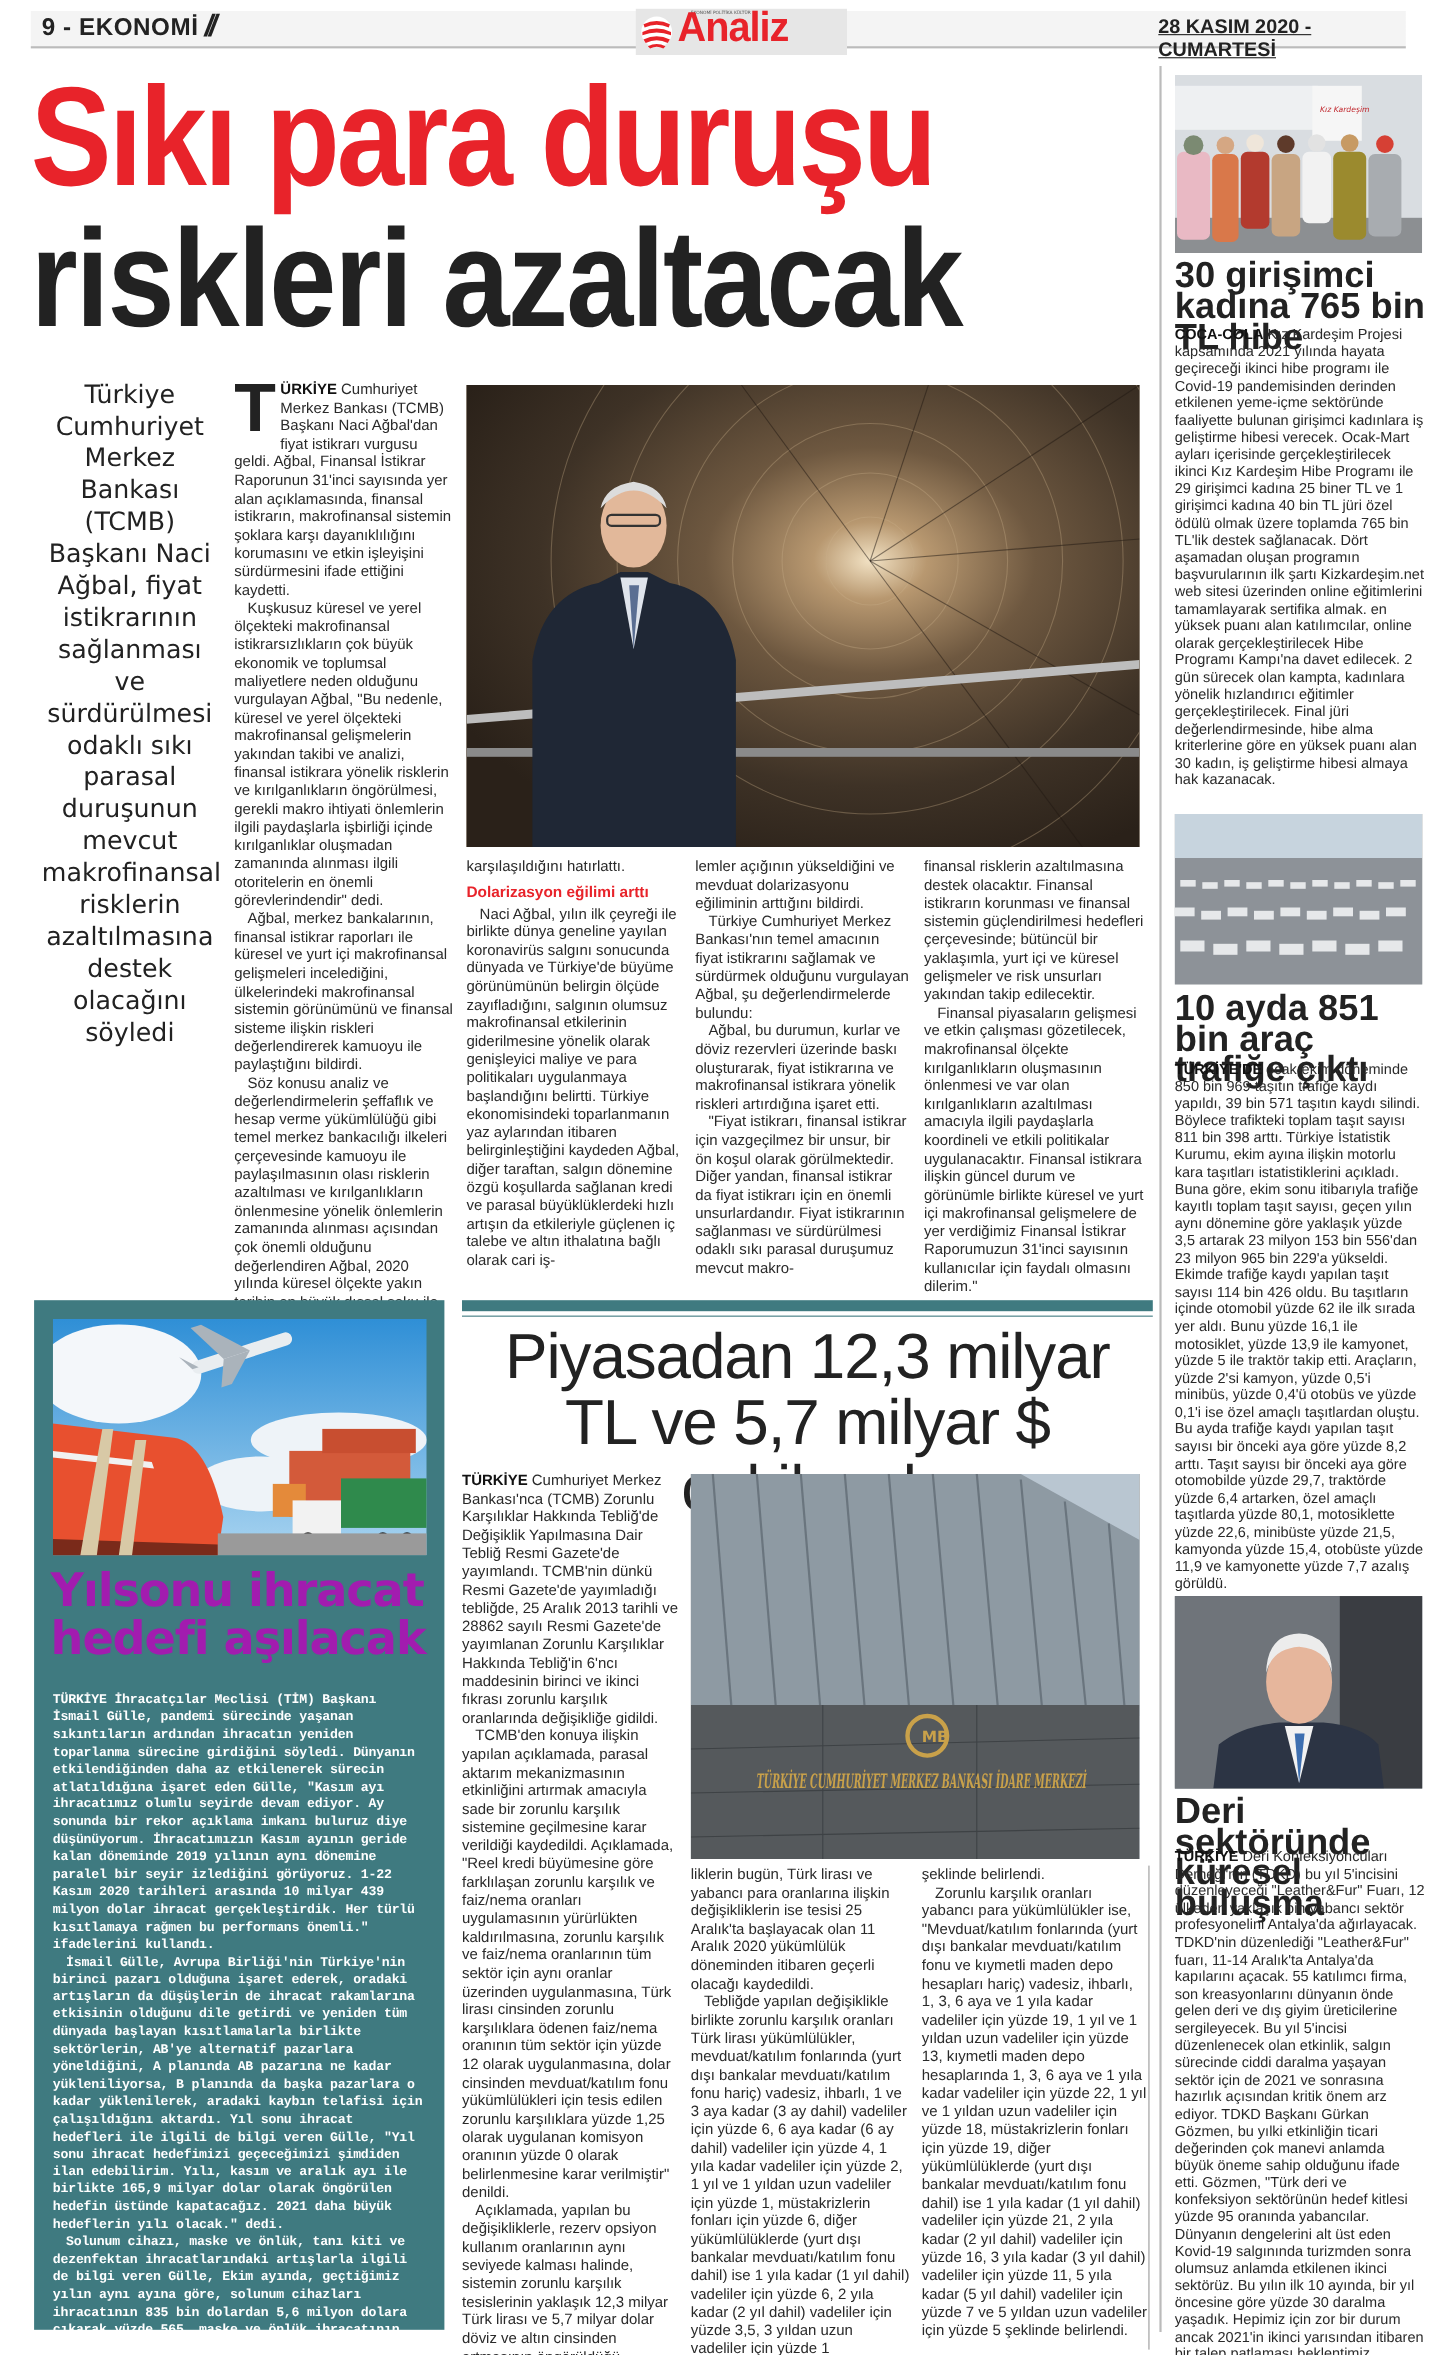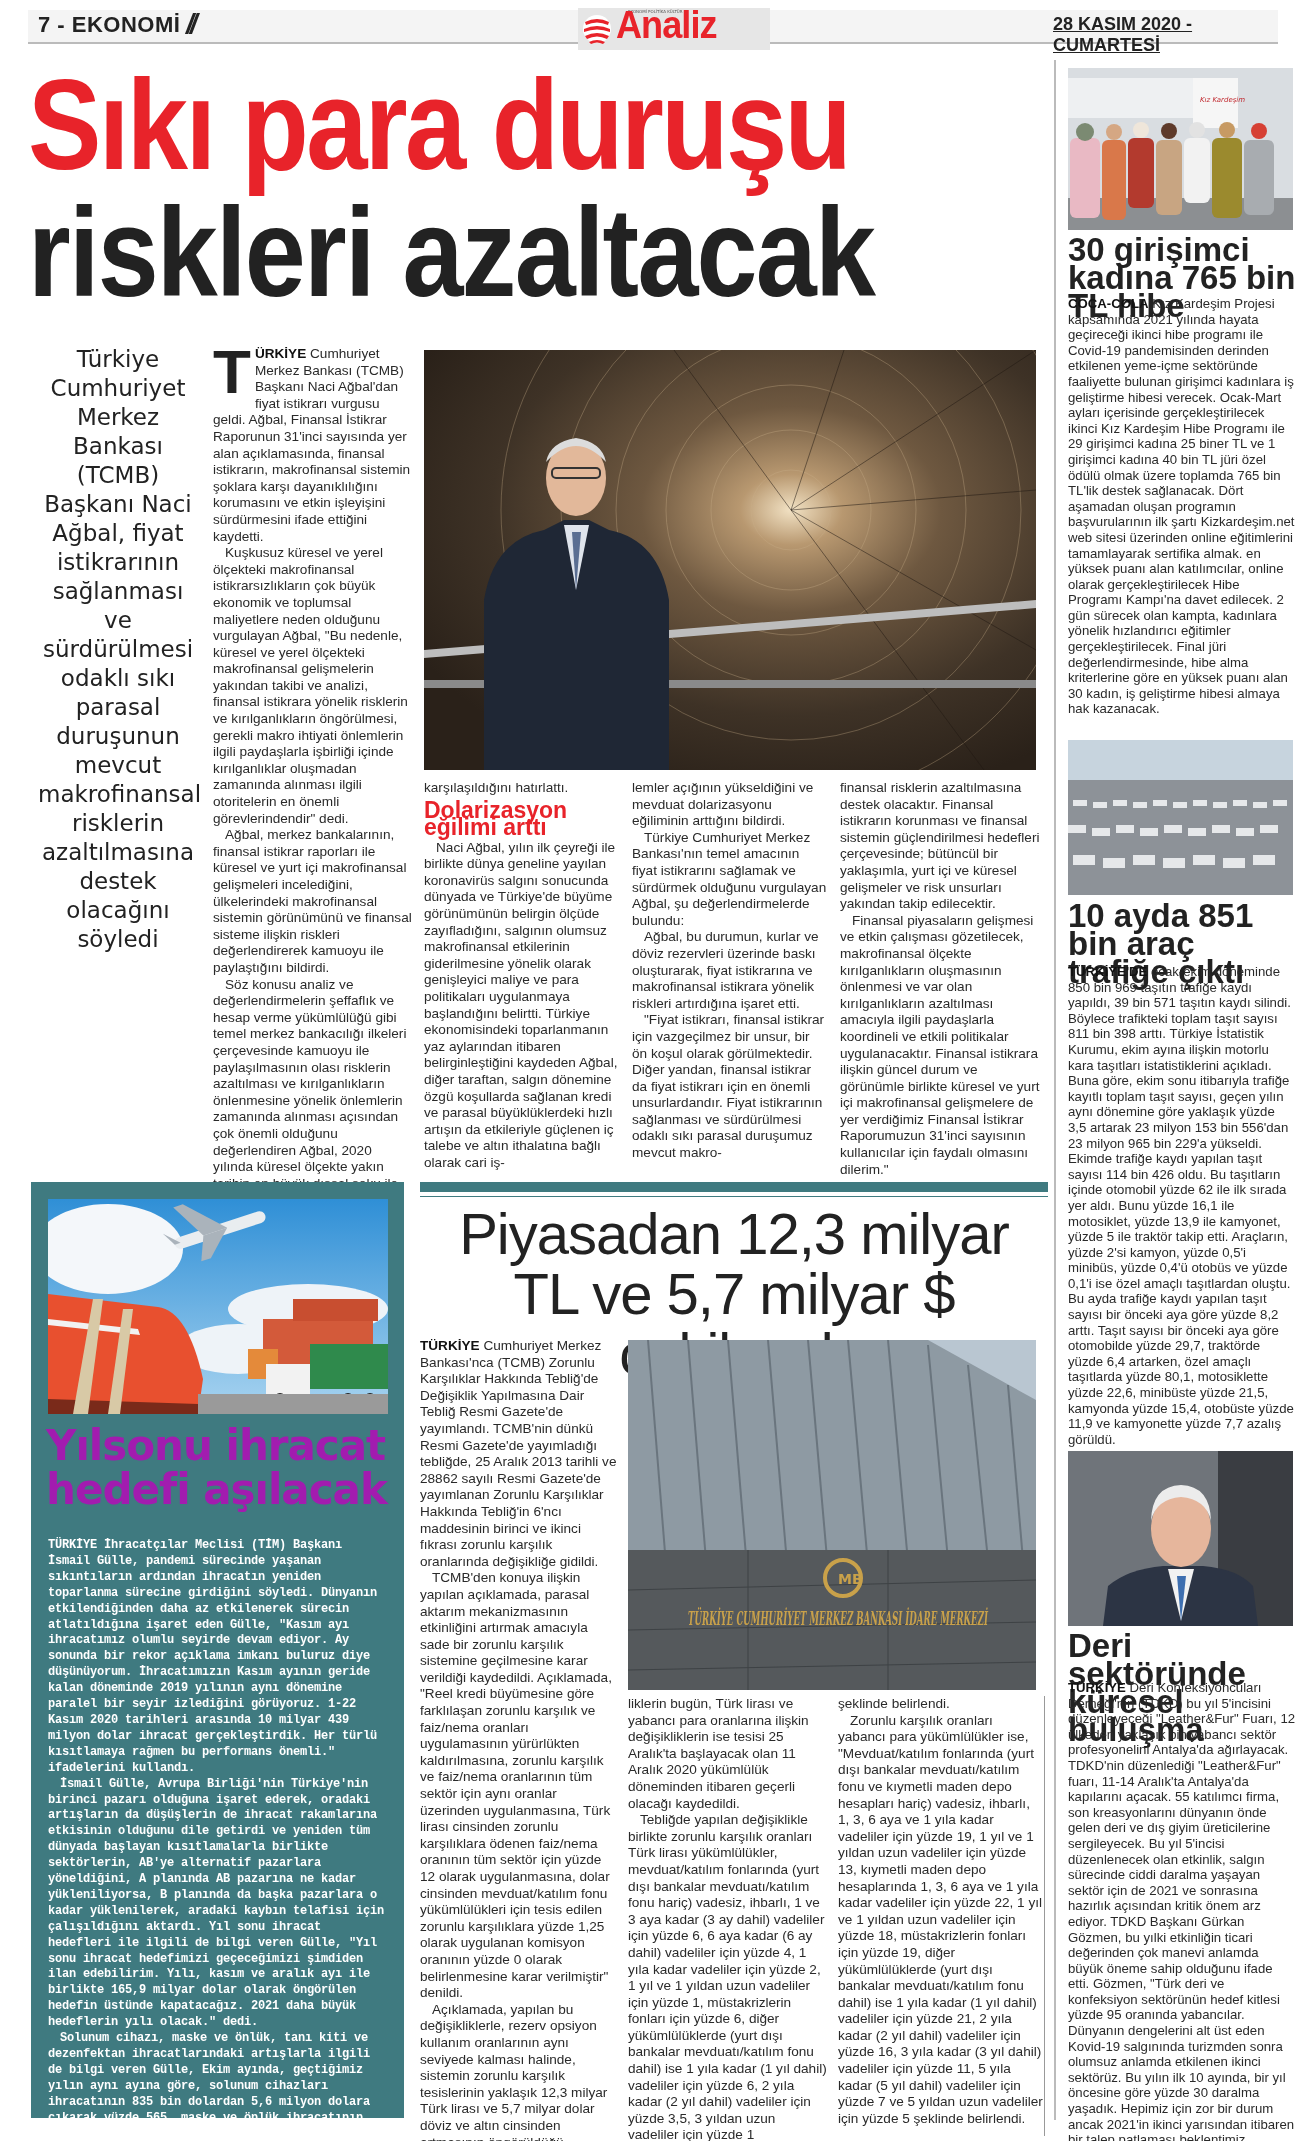--- a/index.html
+++ b/index.html
@@ -25,21 +25,21 @@
 #vline1{left:1054px;top:60px;width:2px;height:2060px;background:#bbb}
 
 #spot{left:38px;top:345px;width:160px;font-family:"DejaVu Sans",sans-serif;font-size:23px;line-height:29px;text-align:center;color:#222}
 
 #col1{left:213px;top:346px;width:200px}
 .dropcap{float:left;font-family:"Liberation Sans",sans-serif;font-weight:bold;font-size:62px;line-height:48px;margin:2px 4px 0 0;color:#222}
 #photo1{left:424px;top:350px;width:612px;height:420px;overflow:hidden;background:#5a4a38}
 #col2{left:424px;top:780px;width:195px}
 #col3{left:632px;top:780px;width:195px}
 #col4{left:840px;top:780px;width:205px}
-.subhd{font-family:"Liberation Sans",sans-serif;font-weight:bold;color:#e8232a;font-size:23px;line-height:17px;margin:5px 0 4px}
+.subhd{font-family:"Liberation Sans",sans-serif;font-weight:bold;color:#e8232a;font-size:14px;line-height:17px;margin:5px 0 4px}
 
 #teal{left:31px;top:1182px;width:373px;height:936px;background:#3f7a80}
 #teal-photo{left:48px;top:1199px;width:340px;height:215px;overflow:hidden}
 #teal-head{left:46px;top:1424px;width:350px;font-family:"DejaVu Sans",sans-serif;font-weight:bold;font-size:42px;line-height:44px;color:#a21caf;letter-spacing:-1px}
 #teal-body{left:48px;top:1538px;width:342px;font-family:Liberation Mono, monospace;font-weight:bold;font-size:12px;line-height:15.9px;color:#fff;letter-spacing:-0.2px}
 #teal-body p{text-indent:12px}
 #teal-body p.first{text-indent:0}
 
 #bar2{left:420px;top:1182px;width:628px;height:10px;background:#3f7a80}
 #bar2b{left:420px;top:1196px;width:628px;height:1px;background:#3f7a80}
@@ -59,21 +59,21 @@
 #rt2{left:1068px;top:964px;width:228px}
 #rphoto3{left:1068px;top:1451px;width:225px;height:175px;overflow:hidden;background:#4a5058}
 #rh3{left:1068px;top:1632px;width:230px}
 #rt3{left:1068px;top:1680px;width:228px}
 .rt{font-size:13.2px;line-height:15.6px}
 </style>
 </head>
 <body>
 
 <div class="abs" id="hdr"></div>
-<div class="abs" id="sec">7 - EKONOMİ</div>
+<div class="abs" id="sec">9 - EKONOMİ</div>
 <div class="abs" id="slashes">//</div>
 <div class="abs" id="logo"></div>
 <svg class="abs" id="logo-icon" viewBox="0 0 30 38">
   <circle cx="15" cy="19" r="14" fill="#fff"></circle>
   <path d="M3 12 Q15 6 27 12 L26 15 Q15 10 4 15Z" fill="#e8232a"></path>
   <path d="M2 19 Q15 13 28 19 L28 22 Q15 17 2 22Z" fill="#e8232a"></path>
   <path d="M3 26 Q15 20 27 26 L25 29 Q15 24 5 29Z" fill="#e8232a"></path>
   <path d="M7 32 Q15 28 23 32 L21 34 Q15 31 9 34Z" fill="#e8232a"></path>
 </svg>
 <div class="abs" id="logo-tag">EKONOMİ POLİTİKA KÜLTÜR</div>

